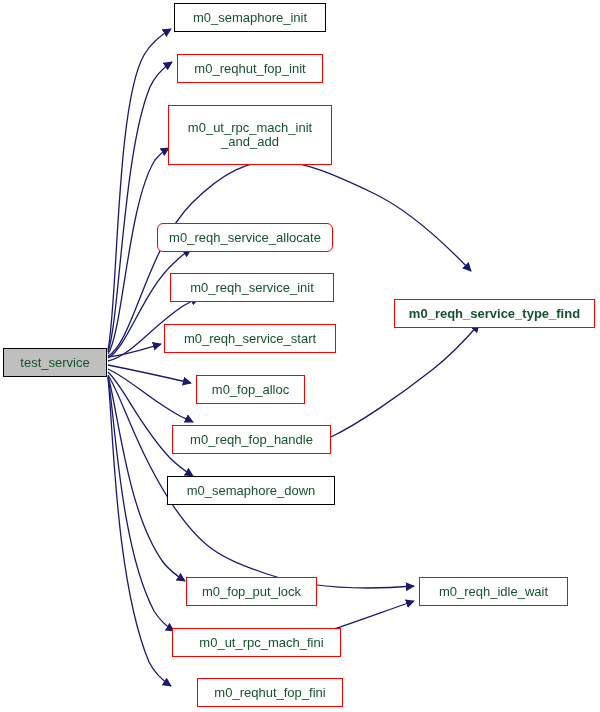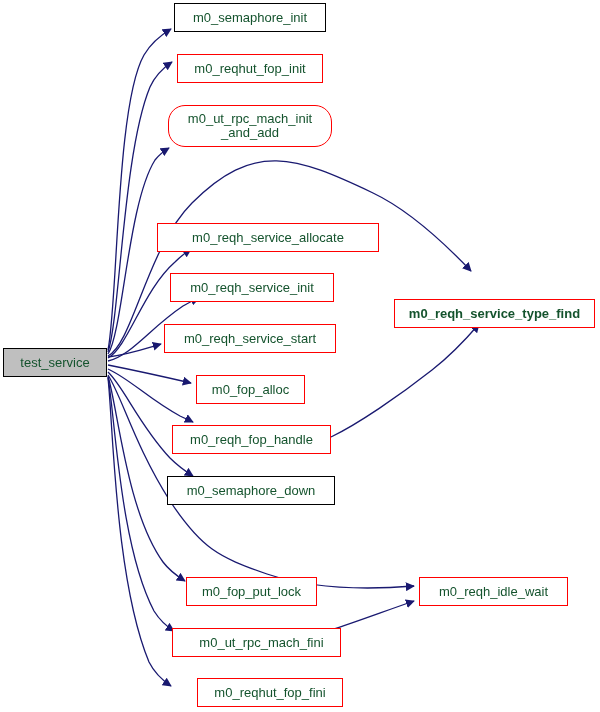--- a/index.html
+++ b/index.html
@@ -74,23 +74,23 @@
         <path d="M108,378 C113,423 115,580 149,662 C154,672 162,680 171,686" fill="none" stroke="#191970" stroke-width="1.3" marker-end="url(#arrow)"></path>
         <path d="M331,437 C358,424 399,396 432,370 C450,356 467,338 479,324" fill="none" stroke="#191970" stroke-width="1.3" marker-end="url(#arrow)"></path>
         <path d="M331,630 C356,622 385,611 414,601" fill="none" stroke="#191970" stroke-width="1.3" marker-end="url(#arrow)"></path>
       </g>
   </svg>
 
   <div id="node-layer">
       <div class="node root" style="left: 3px; top: 348px; width: 104px; height: 29px;">test_service</div>
       <div class="node plain" style="left: 174px; top: 3px; width: 152px; height: 29px;">m0_semaphore_init</div>
       <div class="node" style="left: 177px; top: 54px; width: 146px; height: 29px;">m0_reqhut_fop_init</div>
-      <div class="node" style="left: 168px; top: 105px; width: 164px; height: 42px; border-radius: 17px;">m0_ut_rpc_mach_init
+      <div class="node" style="left: 168px; top: 105px; width: 164px; height: 60px;">m0_ut_rpc_mach_init
 _and_add</div>
-      <div class="node" style="left: 157px; top: 223px; width: 222px; height: 29px;">m0_reqh_service_allocate</div>
+      <div class="node" style="left: 157px; top: 223px; width: 176px; height: 29px; border-radius: 6px;">m0_reqh_service_allocate</div>
       <div class="node" style="left: 170px; top: 273px; width: 164px; height: 29px;">m0_reqh_service_init</div>
       <div class="node" style="left: 164px; top: 324px; width: 172px; height: 29px;">m0_reqh_service_start</div>
       <div class="node" style="left: 196px; top: 375px; width: 109px; height: 29px;">m0_fop_alloc</div>
       <div class="node" style="left: 172px; top: 425px; width: 159px; height: 29px;">m0_reqh_fop_handle</div>
       <div class="node plain" style="left: 167px; top: 476px; width: 168px; height: 29px;">m0_semaphore_down</div>
       <div class="node" style="left: 186px; top: 577px; width: 131px; height: 29px;">m0_fop_put_lock</div>
       <div class="node" style="left: 172px; top: 628px; width: 169px; height: 29px; padding-left: 10px;">m0_ut_rpc_mach_fini</div>
       <div class="node" style="left: 177px; top: 678px; width: 146px; height: 29px; margin-left: 20px;">m0_reqhut_fop_fini</div>
       <div class="node" style="left: 394px; top: 299px; width: 201px; height: 29px; font-weight: bold;">m0_reqh_service_type_find</div>
       <div class="node" style="left: 419px; top: 577px; width: 149px; height: 29px;">m0_reqh_idle_wait</div>

